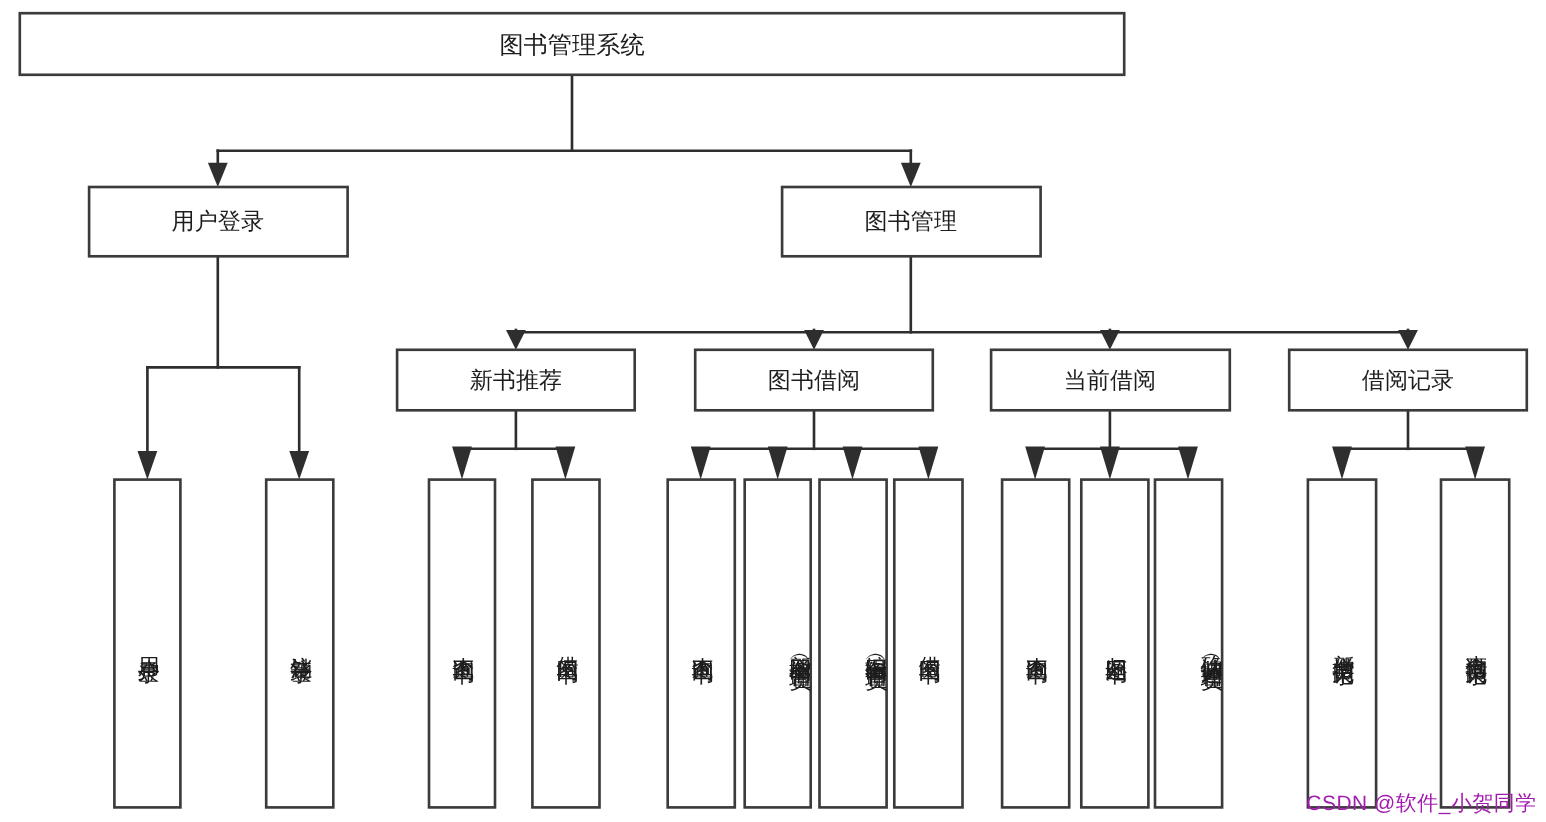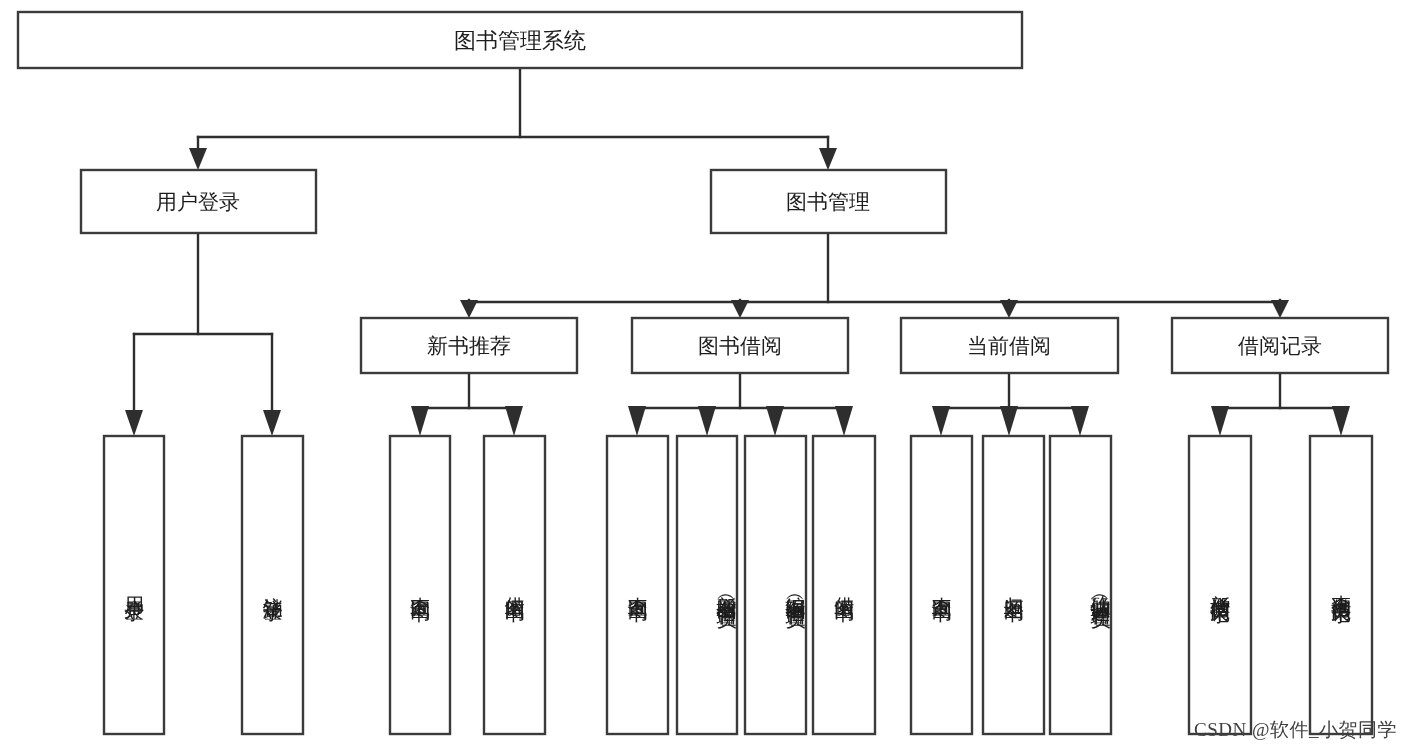--- a/index.html
+++ b/index.html
@@ -65,23 +65,23 @@
     writing-mode: vertical-rl;
     text-orientation: upright;
     letter-spacing: 2px;
     pointer-events: none;
     text-align: center;
   }
   .watermark {
     position: absolute;
     right: 8px;
     bottom: 4px;
-    font-family: Liberation Serif, serif;
+    font-family: Liberation Sans, sans-serif;
     font-size: 19px;
-    color: #404040;
+    color: #a21caf;
     letter-spacing: 0.5px;
     white-space: nowrap;
   }
 </style>
 </head>
 <body>
 
 <div id="diagram-root">
 
   <svg class="diagram-svg" viewBox="0 0 1405 747">

